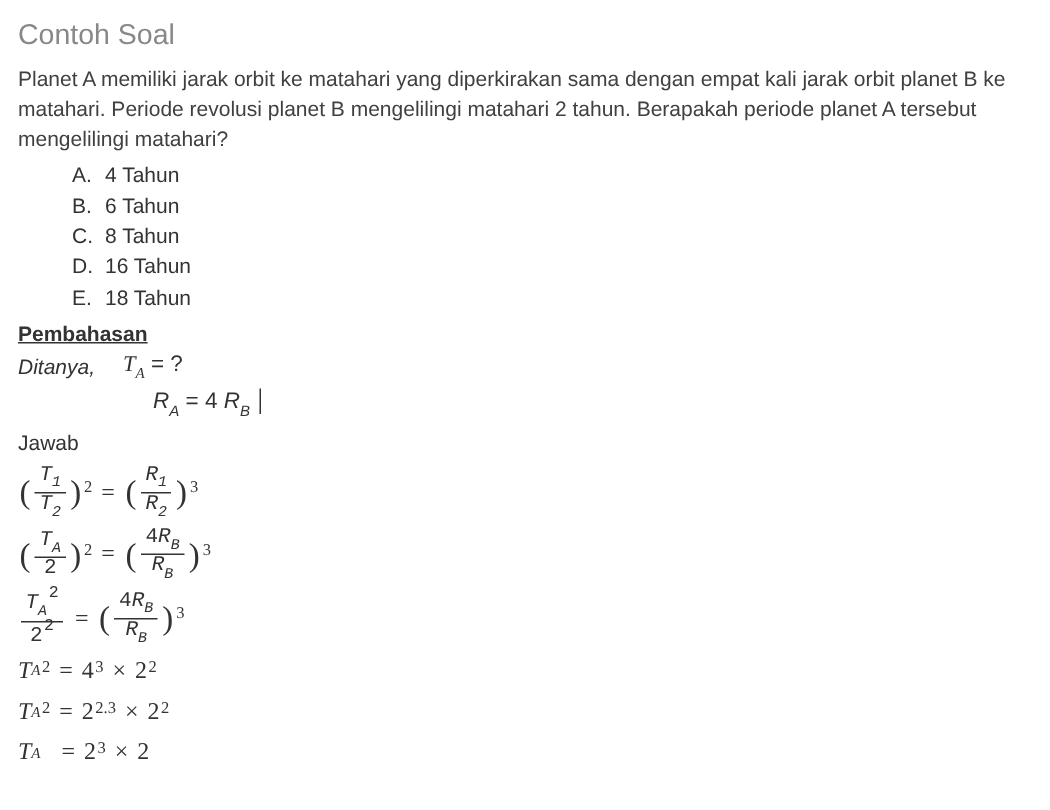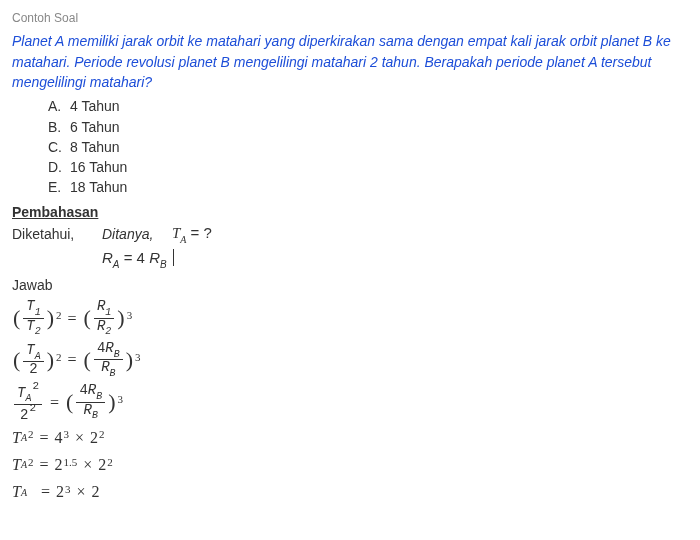--- a/index.html
+++ b/index.html
@@ -7,27 +7,26 @@
     color: #333;
     font-size: 14px;
     line-height: 1.45;
     margin: 0;
     padding: 10px 12px;
     width: 700px;
     box-sizing: border-box;
   }
   .title {
     color: #888;
-    font-size: 12px;
+    font-size: 19px;
     margin-bottom: 4px;
   }
   .question {
-    color: #1d4ed8;
+    color: #404040;
     margin-bottom: 4px;
-    font-style: italic;
   }
   .options {
     margin-left: 36px;
     margin-bottom: 4px;
   }
   .opt-row {
     display: flex;
   }
   .opt-letter {
     width: 22px;
@@ -131,21 +130,20 @@
   </div>
   <div class="opt-row">
     <div class="opt-letter">E.</div>
     <div>18 Tahun</div>
   </div>
 </div>
 
 <div class="pembahasan">Pembahasan</div>
 
 <div class="row">
-  <div class="known-label">Diketahui,</div>
   <div class="ask-label">Ditanya,</div>
   <div style="font-family:'Times New Roman',serif;font-style:italic;font-size:15px;">
     <span>T</span><span class="sub">A</span><span style="font-style:normal;font-family:Arial;"> = ?</span>
   </div>
 </div>
 
 <div class="row">
   <div class="known-label"></div>
   <div class="known-val" style="font-family:Liberation Sans, sans-serif;font-style:italic;font-size:15px;">
     <span>R</span><span class="sub">A</span><span style="font-style:normal;"> = 4 </span><span>R</span><span class="sub">B</span><span style="font-style:normal;border-right:1px solid #333;padding-left:2px;">&nbsp;</span>
@@ -216,21 +214,21 @@
   <span style="font-style:normal;">2</span>
     <span class="sup">2</span>
 </div>
 
 <div class="eq">
   <span>T</span>
     <span class="sub">A</span>
     <span class="sup">2</span>
   <span class="mathop">=</span>
   <span style="font-style:normal;">2</span>
-    <span class="sup">1.5</span>
+    <span class="sup">2.3</span>
   <span class="mathop">×</span>
   <span style="font-style:normal;">2</span>
     <span class="sup">2</span>
 </div>
 
 <div class="eq">
   <span>T</span>
     <span class="sub">A</span>
   <span class="mathop" style="margin-left:14px;">=</span>
   <span style="font-style:normal;">2</span>

